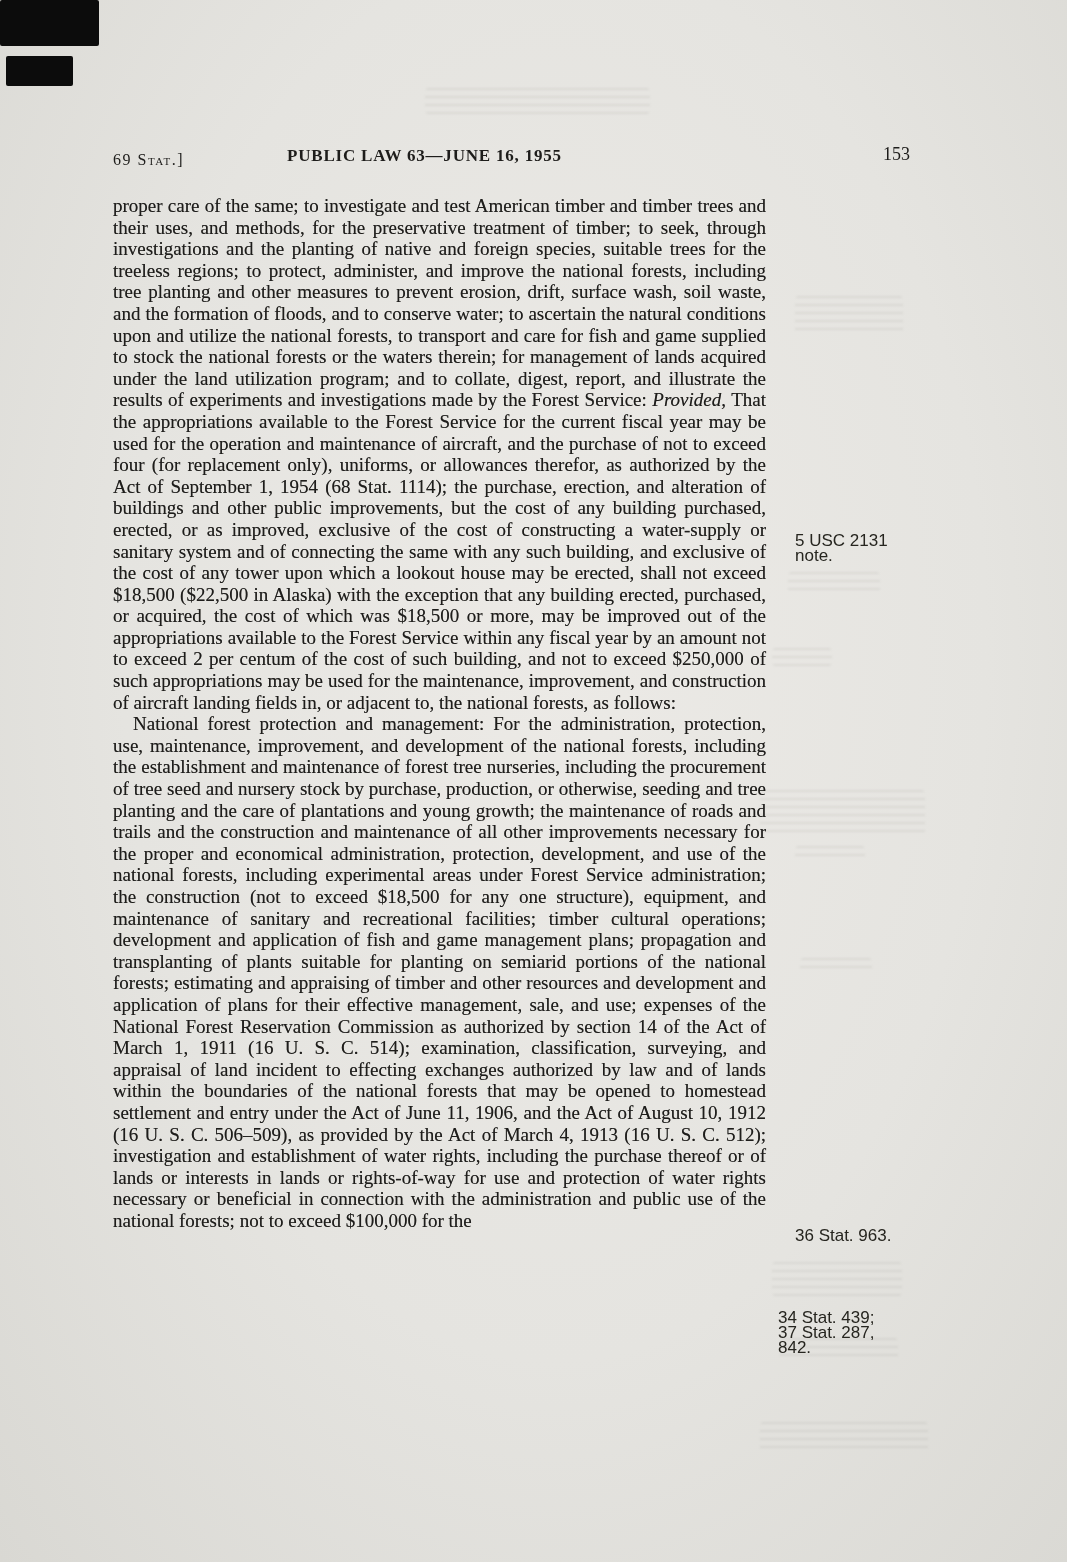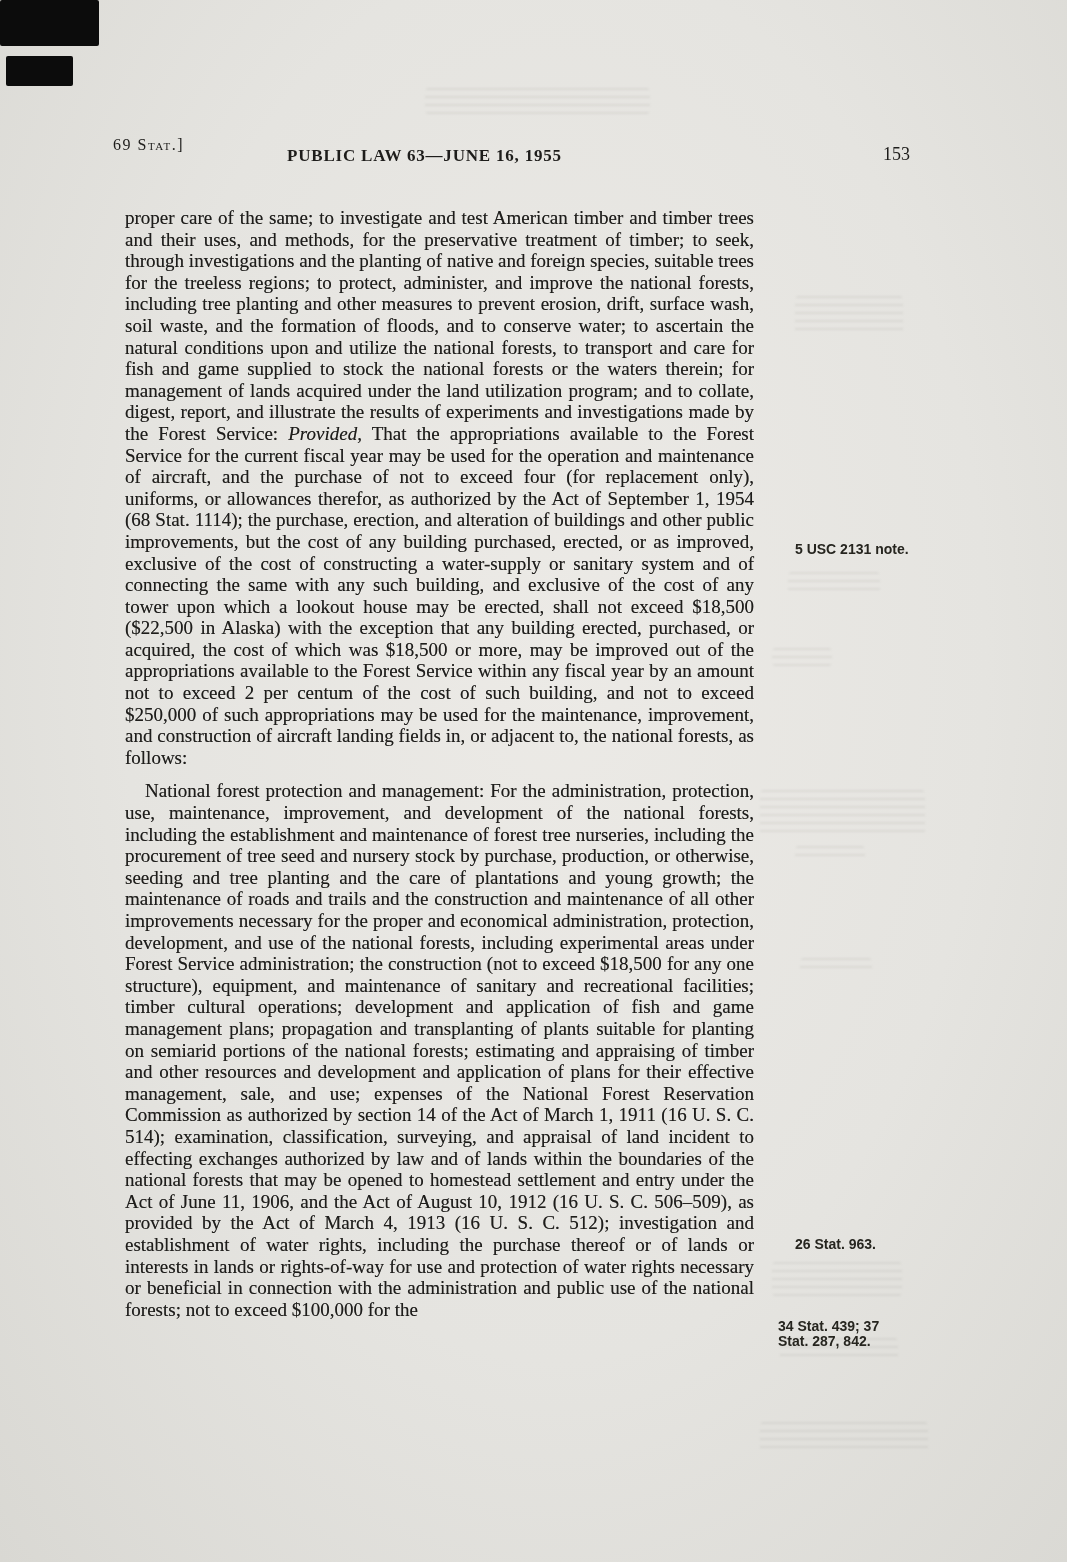--- a/index.html
+++ b/index.html
@@ -28,21 +28,21 @@
     position: absolute;
     border-radius: 4px;
     filter: blur(1.3px);
     opacity: .5;
     background: repeating-linear-gradient(180deg, rgba(118,116,110,.22) 0 2px, rgba(0,0,0,0) 2px 8px);
   }
 
   
   .hdr-left {
     position: absolute;
-    left: 113px; top: 136px;
+    left: 113px; top: 151px;
     font-size: 16px;
     font-variant: small-caps;
     letter-spacing: 1.5px;
   }
   .hdr-title {
     position: absolute;
     left: 287px; top: 146px;
     font-size: 17px;
     letter-spacing: 0.8px;
     font-weight: 600;
@@ -56,34 +56,33 @@
   
   .body-text {
     position: absolute;
     left: 113px; top: 195px;
     width: 653px;
     font-size: 19px;
     line-height: 21.6px;
     text-align: justify;
     text-shadow: 0 0 0.4px rgba(30,30,27,.55);
   }
-  .body-text p { margin: 12px; }
+  .body-text p { margin: 0; }
   .para2 { text-indent: 20px; }
   .italic { font-style: italic; }
 
   
   .margin-note {
     position: absolute;
     font-family: "Liberation Sans", sans-serif;
-    font-weight: 700;
-    font-size: 14px;
+    font-weight: 400;
+    font-size: 17px;
     line-height: 15px;
     color: #26251f;
     width: 122px;
-    margin-top: 9px;
   }
   .note1 { left: 795px; top: 533px; }
   .note2 { left: 795px; top: 1228px; }
   .note3 { left: 778px; top: 1310px; width: 116px; }
 </style>
 </head>
 <body>
 
 <div class="page">
 
@@ -104,16 +103,16 @@
   <div class="hdr-left">69 Stat.]</div>
   <div class="hdr-title">PUBLIC LAW 63—JUNE 16, 1955</div>
   <div class="hdr-page">153</div>
 
   <div class="body-text">
     <p class="para1"><span>proper care of the same; to investigate and test American timber and timber trees and their uses, and methods, for the preservative treatment of timber; to seek, through investigations and the planting of native and foreign species, suitable trees for the treeless regions; to protect, administer, and improve the national forests, including tree planting and other measures to prevent erosion, drift, surface wash, soil waste, and the formation of floods, and to conserve water; to ascertain the natural conditions upon and utilize the national forests, to transport and care for fish and game supplied to stock the national forests or the waters therein; for management of lands acquired under the land utilization program; and to collate, digest, report, and illustrate the results of experiments and investigations made by the Forest Service: </span><span class="italic">Provided,</span><span> That the appropriations available to the Forest Service for the current fiscal year may be used for the operation and maintenance of aircraft, and the purchase of not to exceed four (for replacement only), uniforms, or allowances therefor, as authorized by the Act of September 1, 1954 (68 Stat. 1114); the purchase, erection, and alteration of buildings and other public improvements, but the cost of any building purchased, erected, or as improved, exclusive of the cost of constructing a water-supply or sanitary system and of connecting the same with any such building, and exclusive of the cost of any tower upon which a lookout house may be erected, shall not exceed $18,500 ($22,500 in Alaska) with the exception that any building erected, purchased, or acquired, the cost of which was $18,500 or more, may be improved out of the appropriations available to the Forest Service within any fiscal year by an amount not to exceed 2 per centum of the cost of such building, and not to exceed $250,000 of such appropriations may be used for the maintenance, improvement, and construction of aircraft landing fields in, or adjacent to, the national forests, as follows:</span></p>
     <p class="para2">National forest protection and management: For the administration, protection, use, maintenance, improvement, and development of the national forests, including the establishment and maintenance of forest tree nurseries, including the procurement of tree seed and nursery stock by purchase, production, or otherwise, seeding and tree planting and the care of plantations and young growth; the maintenance of roads and trails and the construction and maintenance of all other improvements necessary for the proper and economical administration, protection, development, and use of the national forests, including experimental areas under Forest Service administration; the construction (not to exceed $18,500 for any one structure), equipment, and maintenance of sanitary and recreational facilities; timber cultural operations; development and application of fish and game management plans; propagation and transplanting of plants suitable for planting on semiarid portions of the national forests; estimating and appraising of timber and other resources and development and application of plans for their effective management, sale, and use; expenses of the National Forest Reservation Commission as authorized by section 14 of the Act of March 1, 1911 (16 U. S. C. 514); examination, classification, surveying, and appraisal of land incident to effecting exchanges authorized by law and of lands within the boundaries of the national forests that may be opened to homestead settlement and entry under the Act of June 11, 1906, and the Act of August 10, 1912 (16 U. S. C. 506–509), as provided by the Act of March 4, 1913 (16 U. S. C. 512); investigation and establishment of water rights, including the purchase thereof or of lands or interests in lands or rights-of-way for use and protection of water rights necessary or beneficial in connection with the administration and public use of the national forests; not to exceed $100,000 for the</p>
   </div>
 
   <div class="margin-note note1">5 USC 2131 note.</div>
-  <div class="margin-note note2">26 Stat. 963.</div>
+  <div class="margin-note note2">36 Stat. 963.</div>
   <div class="margin-note note3">34 Stat. 439; 37 Stat. 287, 842.</div>
 
 </div>
 
 </body></html>

